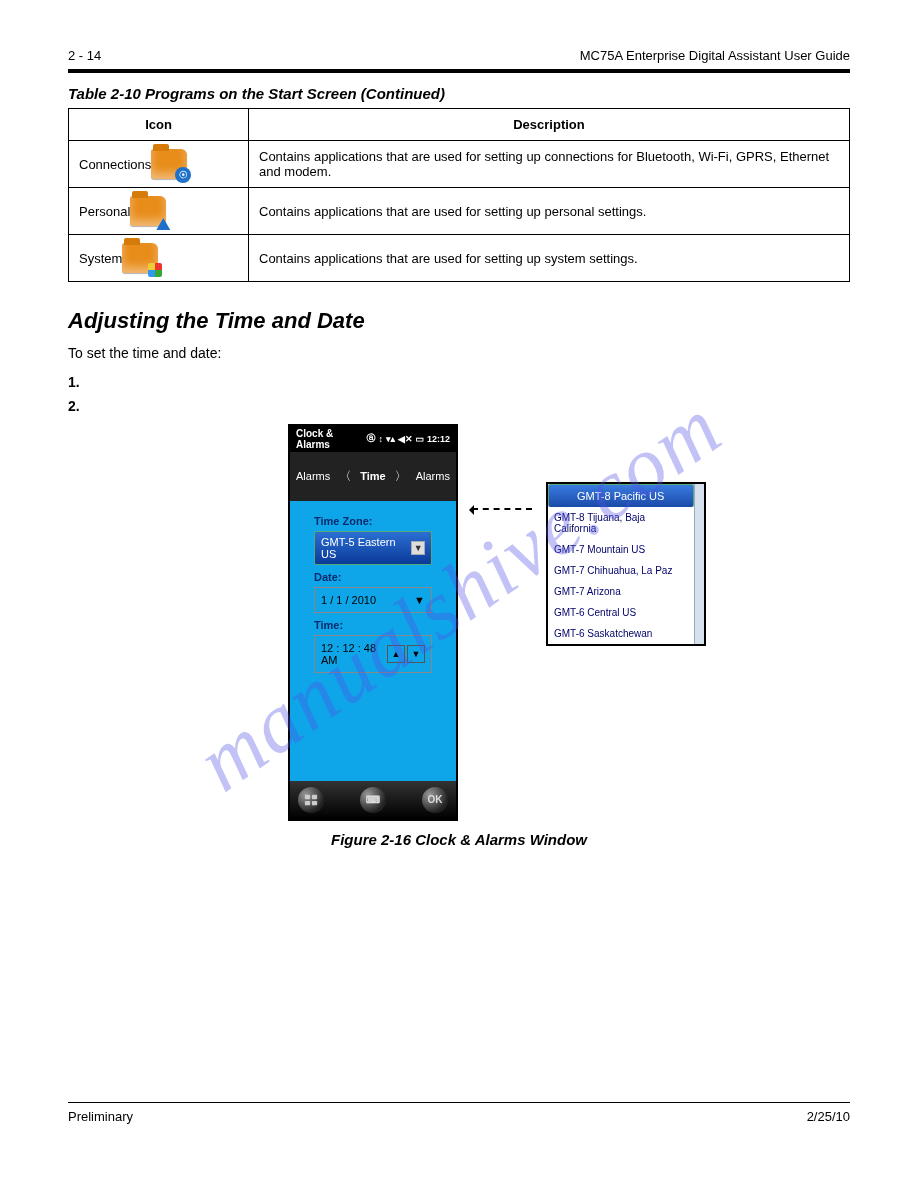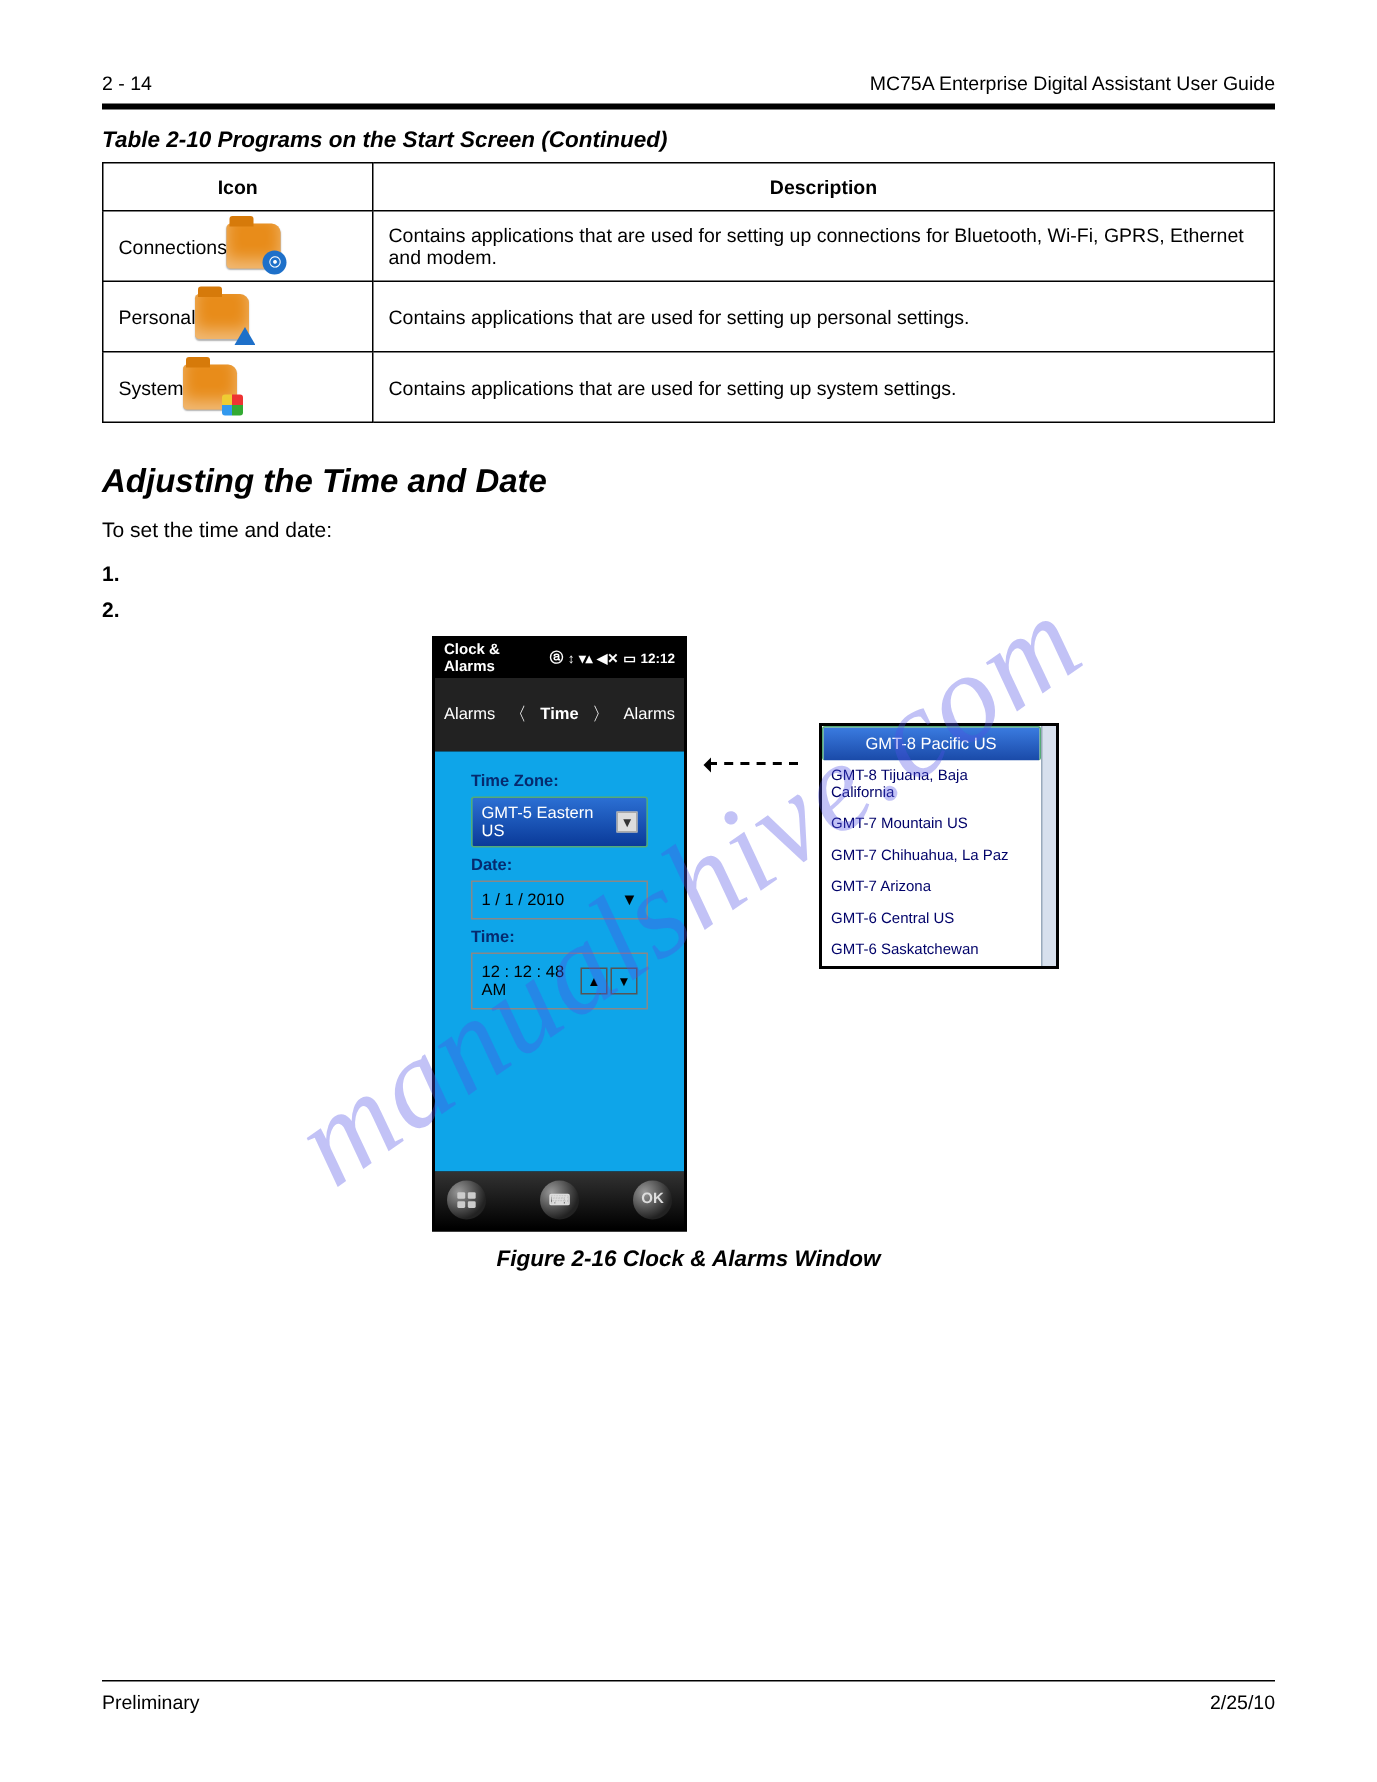--- a/index.html
+++ b/index.html
@@ -73,21 +73,21 @@
   .tzlist-inner { flex:1; }
   .tz-item { padding:5px 6px; border-bottom:0; }
   .tz-item.sel { background: linear-gradient(#3a7be0,#1a4aa8); color:#fff;padding-left:28px;}
   .tz-scroll { width:10px; background:#d7e0ed; border-left:1px solid #9ab;}
   .fig-caption { text-align:center; font-size:15px; font-weight:bold; font-style:italic; margin:10px 0 70px; }
   .watermark {
     position:absolute; left:50%; top:50%; transform: translate(-50%,-50%) rotate(-35deg);
     font-size: 84px; color: rgba(80,80,230,0.35); font-family: Georgia, serif; font-style:italic;
     pointer-events:none; white-space:nowrap; letter-spacing:2px;
   }
-  .footer { position:absolute; bottom:46px; left:68px; right:68px; border-top:1px solid #000; padding-top:6px; display:flex; justify-content:space-between; font-size:13px;}
+  .footer { position:absolute; bottom:64px; left:68px; right:68px; border-top:1px solid #000; padding-top:6px; display:flex; justify-content:space-between; font-size:13px;}
   .status-icons { display:flex; gap:3px; align-items:center; font-size:9px;}
 </style>
 </head>
 <body>
 
 <div class="hdr-row">
   <span>2 - 14</span>
   <span>MC75A Enterprise Digital Assistant User Guide</span>
 </div>
 <div class="hdr-line"></div>

